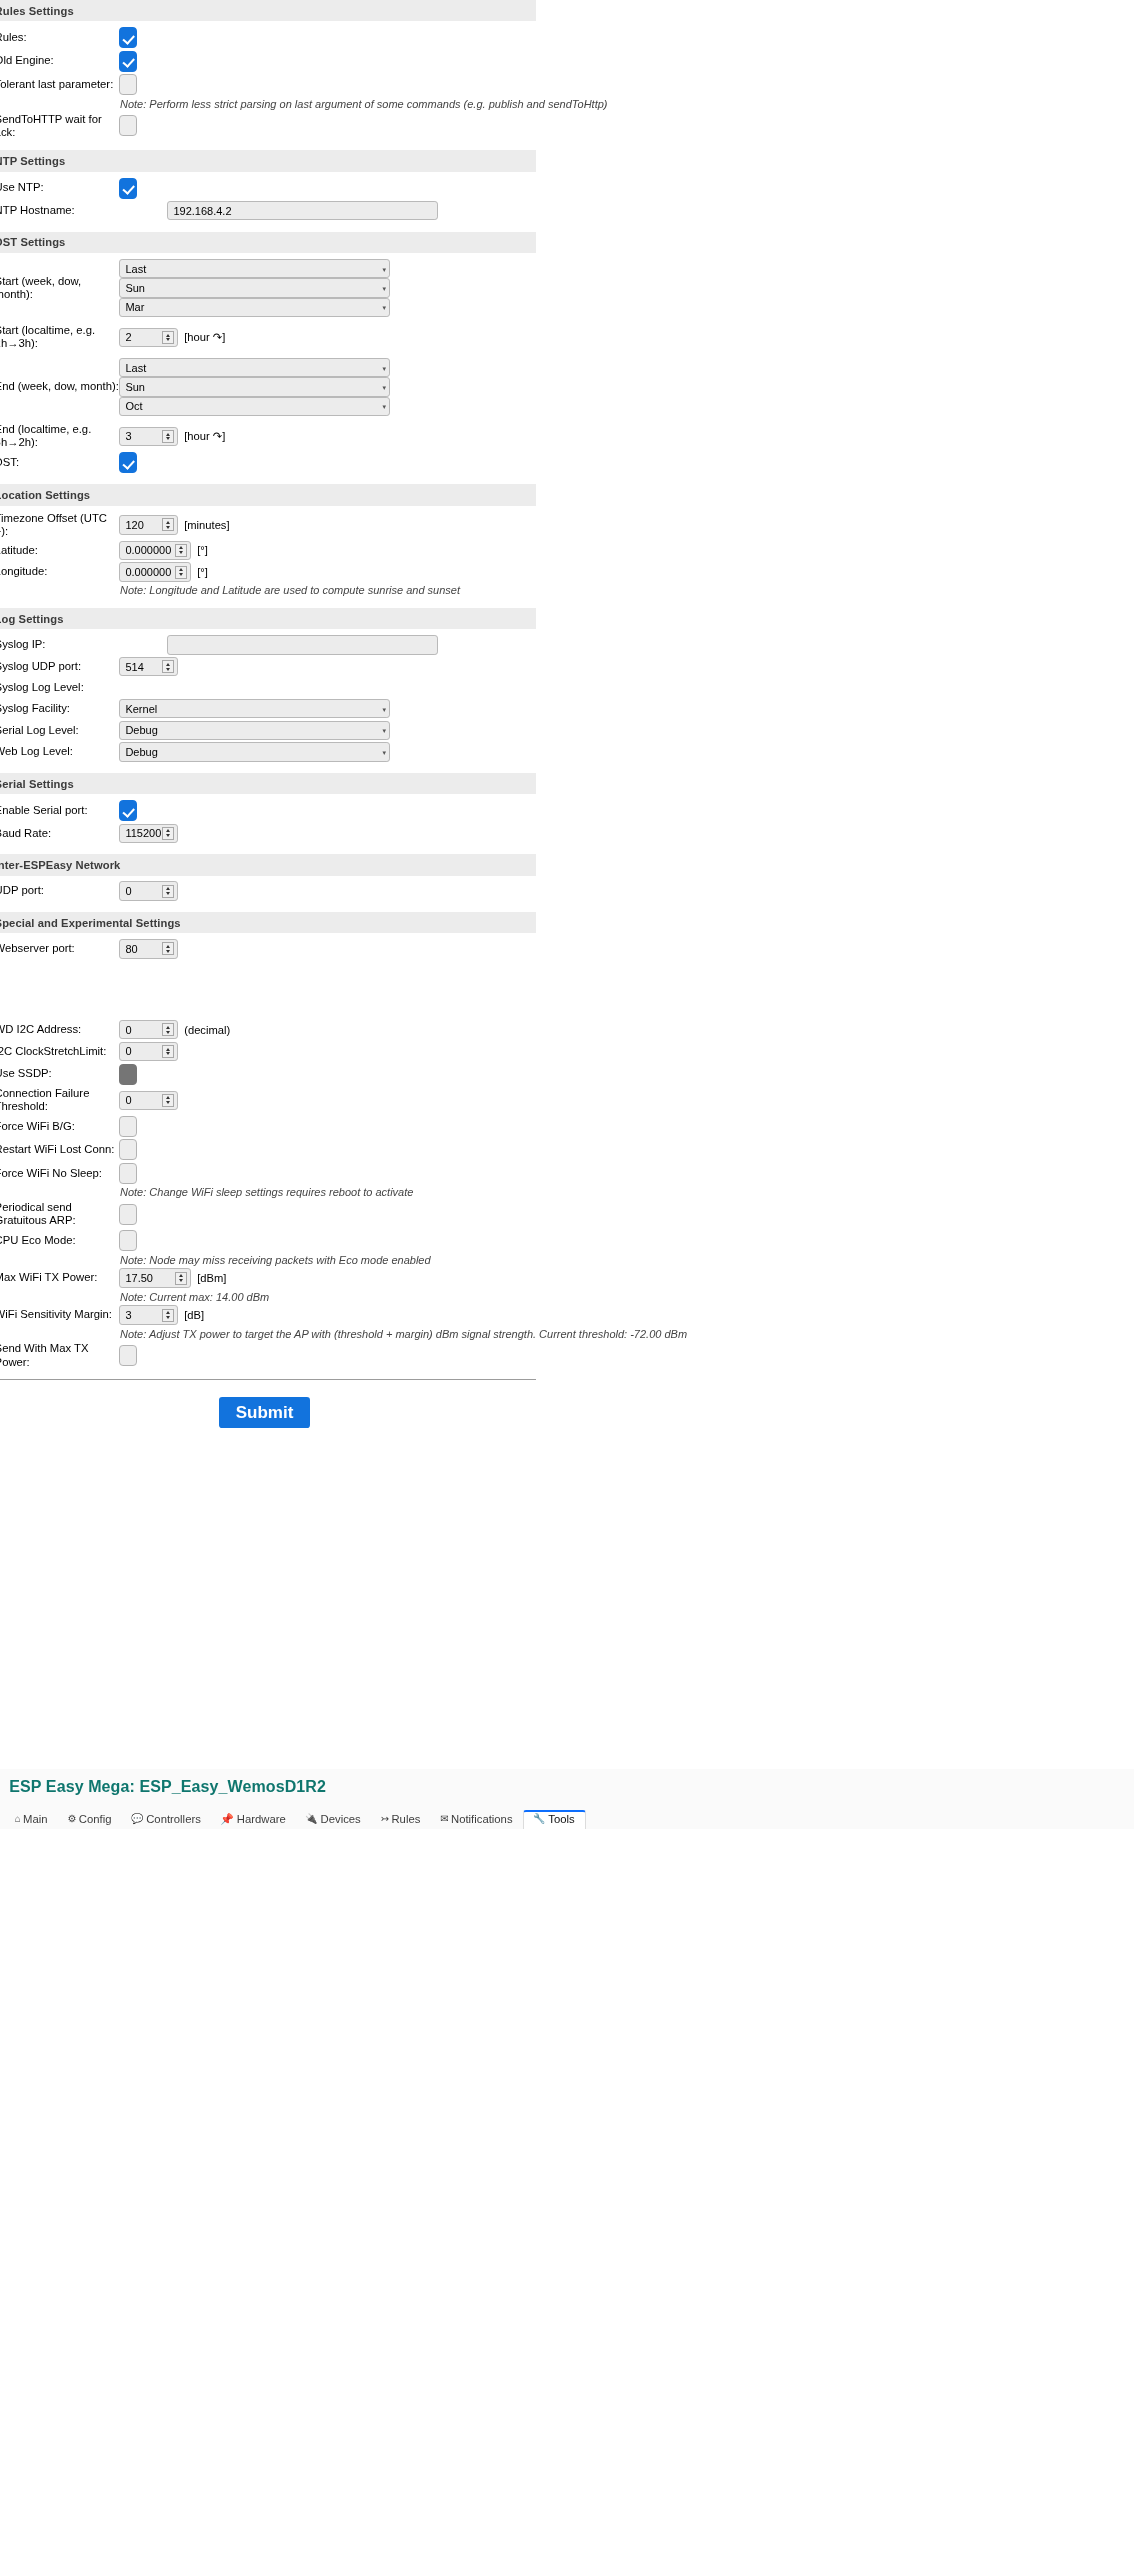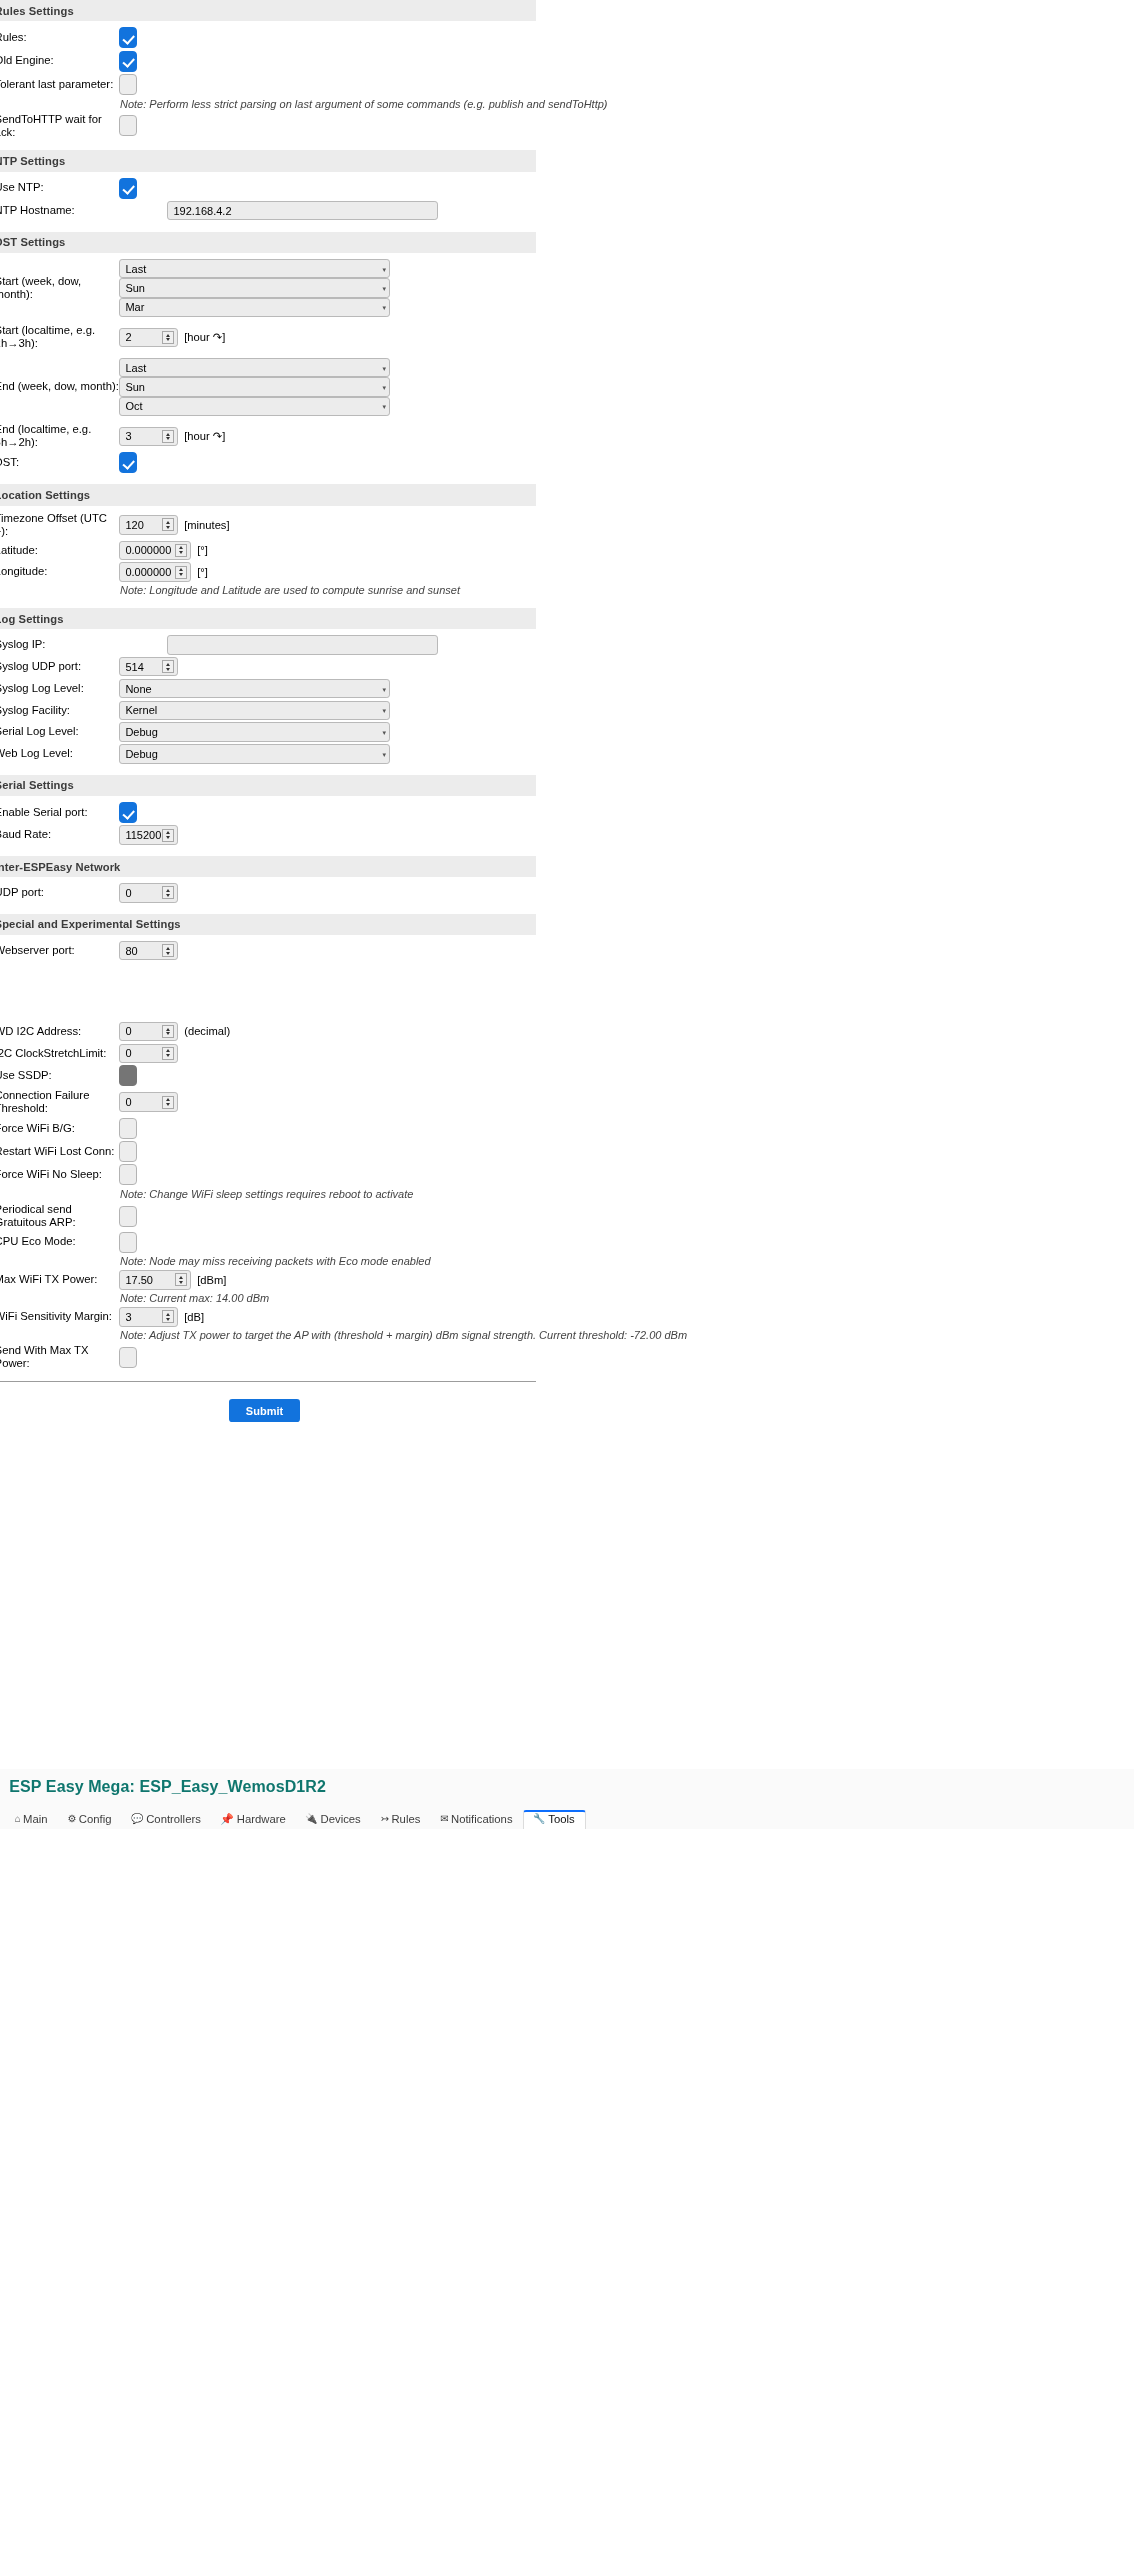--- a/index.html
+++ b/index.html
@@ -239,21 +239,21 @@
   }
   .submit-wrap {
     width: 543px;
     display: flex;
     justify-content: center;
     padding-top: 17px;
   }
   .btn {
     background: #1273dd;
     color: #fff;
-    font-size: 11px;
+    font-size: 17px;
     font-weight: bold;
     border: none;
     border-radius: 3.1px;
     padding: 5.4px 17px;
     font-family: "Liberation Sans", sans-serif;
   }
 </style>
 </head>
 <body>
 
@@ -464,26 +464,20 @@
         <span class="sp">
             <i class="up"></i>
             <i class="dn"></i>
           </span>
       </div>
     </div>
   </div>
 
   <div class="row">
     <div class="lbl">Syslog Log Level:</div>
-    <div class="fld">
-      <div class="sel">
-        <span>None</span>
-        <span class="arw">▾</span>
-      </div>
-    </div>
   </div>
 
   <div class="row">
     <div class="lbl">Syslog Facility:</div>
     <div class="fld">
       <div class="sel">
         <span>Kernel</span>
         <span class="arw">▾</span>
       </div>
     </div>

